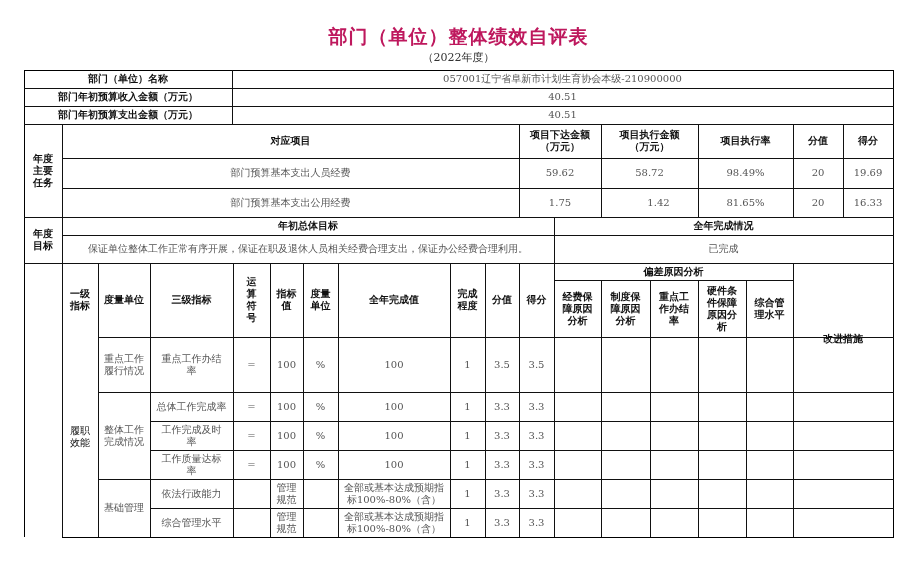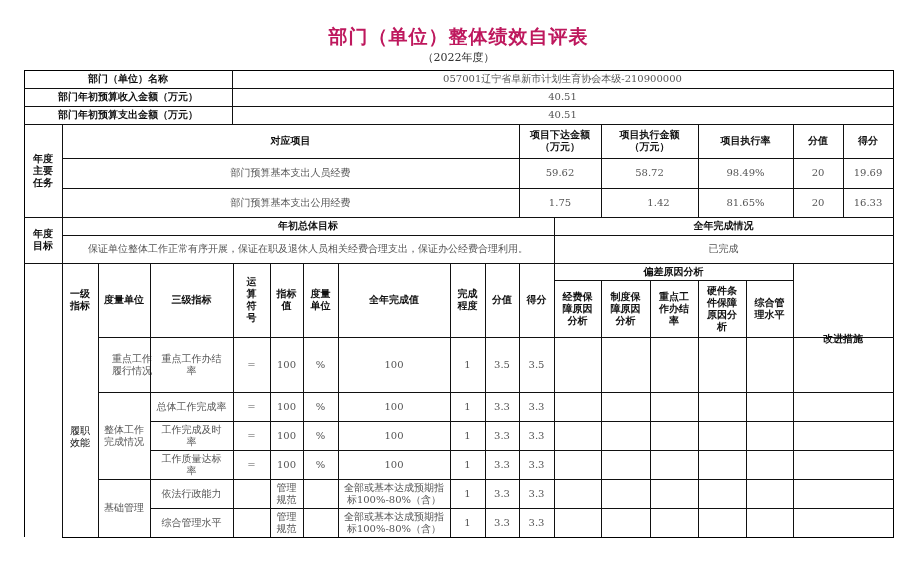--- a/index.html
+++ b/index.html
@@ -76,21 +76,21 @@
   <div class="cell b" style="left:519px;top:263px;width:35px;height:74px;">得分</div>
   <div class="cell b" style="left:554px;top:263px;width:239px;height:17px;">偏差原因分析</div>
   <div class="cell b" style="left:554px;top:280px;width:47px;height:57px;padding:0 4px;">经费保障原因分析</div>
   <div class="cell b" style="left:601px;top:280px;width:49px;height:57px;padding:0 5px;">制度保障原因分析</div>
   <div class="cell b" style="left:650px;top:280px;width:48px;height:57px;padding:0 5px;">重点工作办结率</div>
   <div class="cell b" style="left:698px;top:280px;width:48px;height:57px;padding:0 5px;">硬件条件保障原因分析</div>
   <div class="cell b" style="left:746px;top:280px;width:47px;height:57px;padding:0 4px;">综合管理水平</div>
   <div class="cell b" style="left:793px;top:263px;width:100px;height:74px;margin-top:39px;">改进措施</div>
 
   <div class="cell s" style="left:62px;top:337px;width:36px;height:200px;padding:0 6px;">履职效能</div>
-  <div class="cell gray" style="left:98px;top:337px;width:52px;height:55px;padding:0 2px;margin-left:8px;">重点工作履行情况</div>
+  <div class="cell gray" style="left:98px;top:337px;width:52px;height:55px;padding:0 2px;">重点工作履行情况</div>
   <div class="cell gray" style="left:98px;top:392px;width:52px;height:87px;padding:0 2px;">整体工作完成情况</div>
   <div class="cell gray" style="left:98px;top:479px;width:52px;height:58px;">基础管理</div>
 
   <div class="cell gray" style="left:150px;top:337px;width:83px;height:55px;padding:0 8px;">重点工作办结率</div>
   <div class="cell gray" style="left:233px;top:337px;width:37px;height:55px;">=</div>
   <div class="cell gray" style="left:270px;top:337px;width:33px;height:55px;">100</div>
   <div class="cell gray" style="left:303px;top:337px;width:35px;height:55px;">%</div>
   <div class="cell gray" style="left:338px;top:337px;width:112px;height:55px;">100</div>
   <div class="cell gray" style="left:450px;top:337px;width:35px;height:55px;">1</div>
   <div class="cell gray" style="left:485px;top:337px;width:34px;height:55px;">3.5</div>

